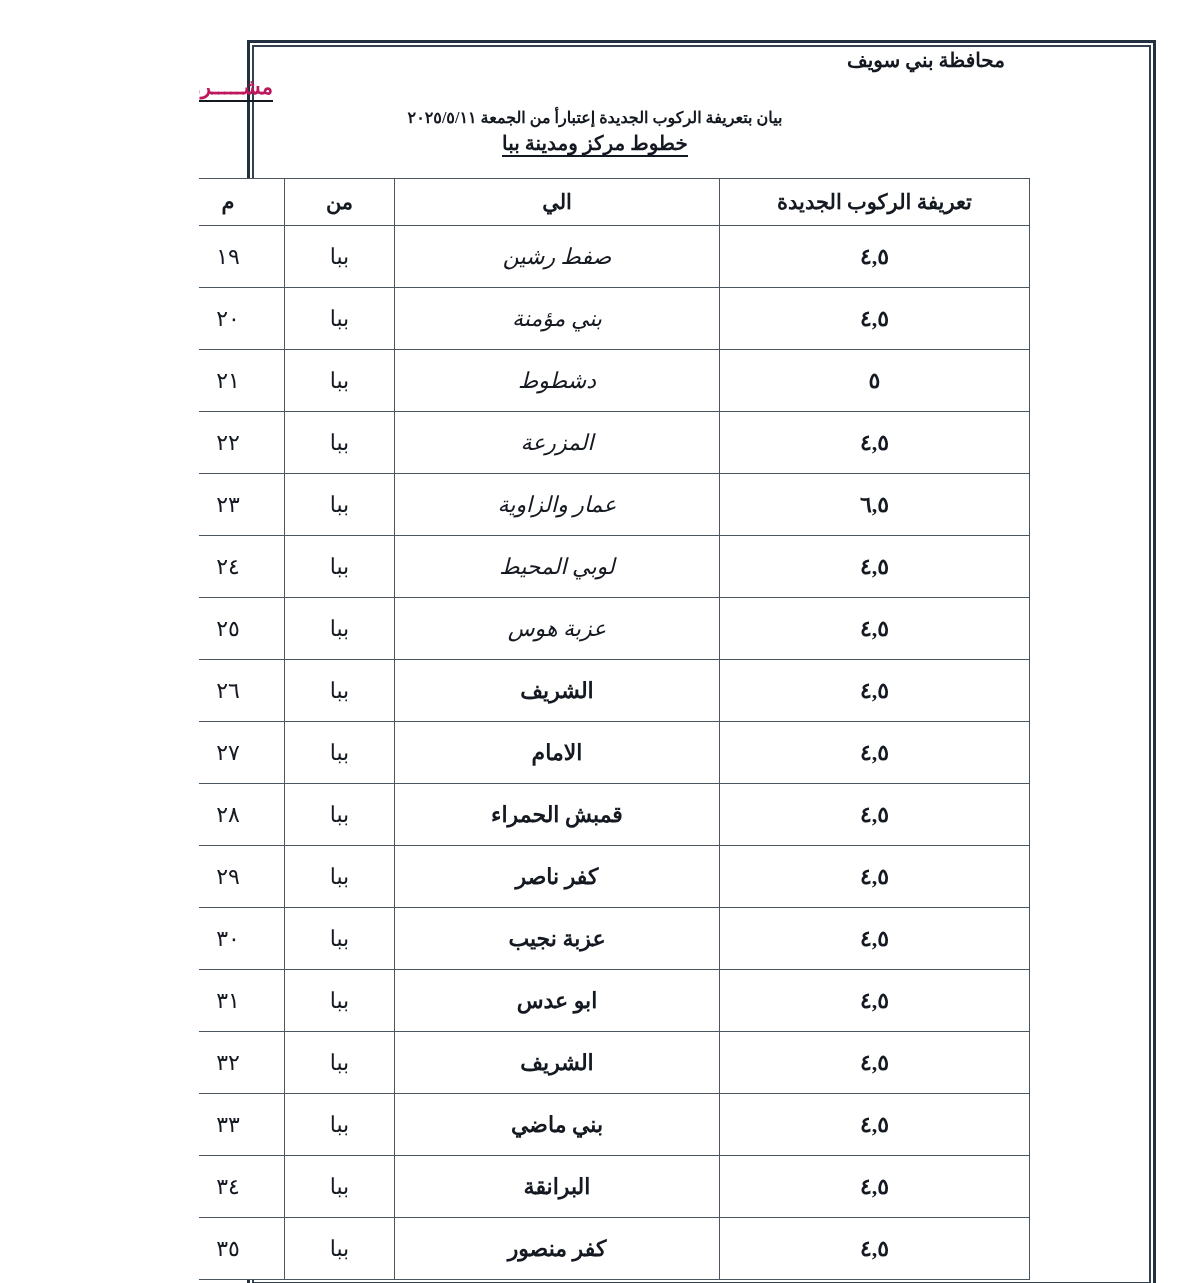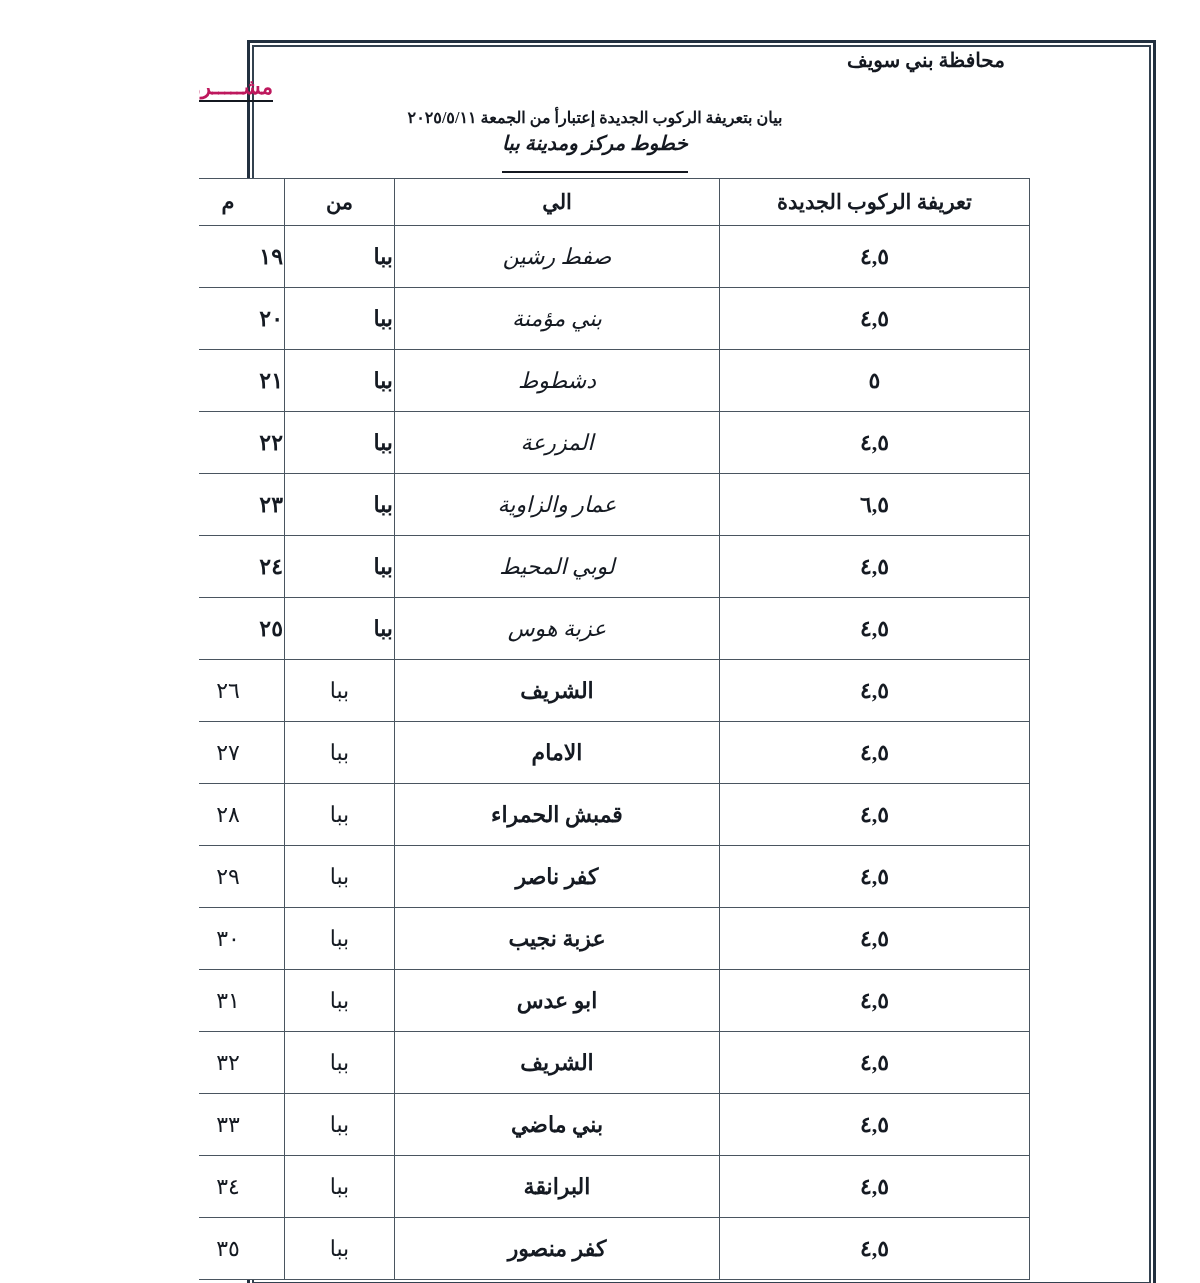--- a/index.html
+++ b/index.html
@@ -70,22 +70,21 @@
   .routes-line {
     margin-top: 4px;
     font-size: 20px;
     font-weight: bold;
     color: #141820;
     text-align: center;
     padding-right: 30px;
   }
   .routes-line span.ul {
     border-bottom: 2.5px double #141820;
-    padding-bottom: 17px;
-    font-style: italic;
+    padding-bottom: 1px;
   }
 
   
   .fare-table-wrap {
     position: absolute;
     top: 178px;
     right: 170px;
     width: 858px;
   }
   table.fare-table {
@@ -116,21 +115,21 @@
   col.c-fare  { width: 310px; }
 
   td.cell-num   { font-size: 23px; }
   td.cell-from  { font-size: 23px; }
   td.cell-to    { font-size: 23px; font-weight: bold; }
   td.cell-fare  { font-size: 23px; font-weight: bold; letter-spacing: 1px; }
 
   
   tr.light td.cell-to { font-weight: normal; font-style: italic; }
   tr.light td.cell-from,
-  tr.light td.cell-num { font-weight: bold; text-align: right; }
+  tr.light td.cell-num { font-weight: normal; }
 </style>
 </head>
 <body>
 
 <div class="page">
 
   <div class="page-frame"></div>
 
   <div class="doc-header">
     <div class="gov-line">محافظة بني سويف</div>

